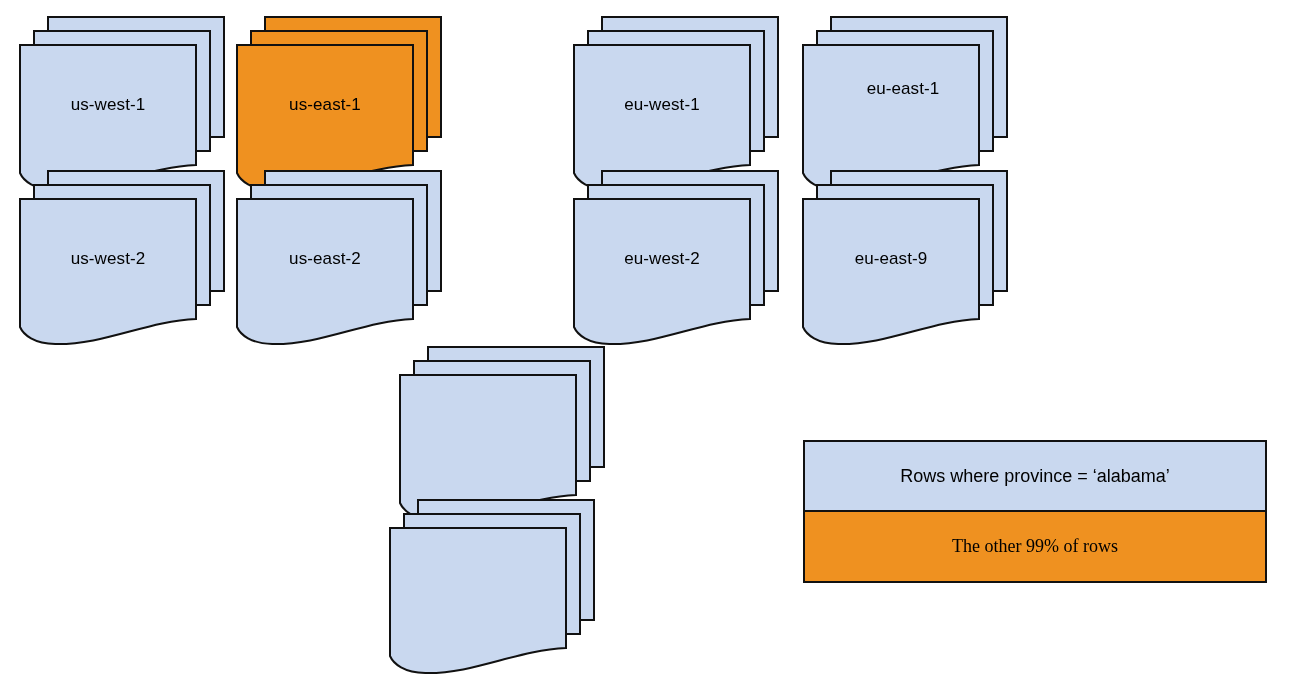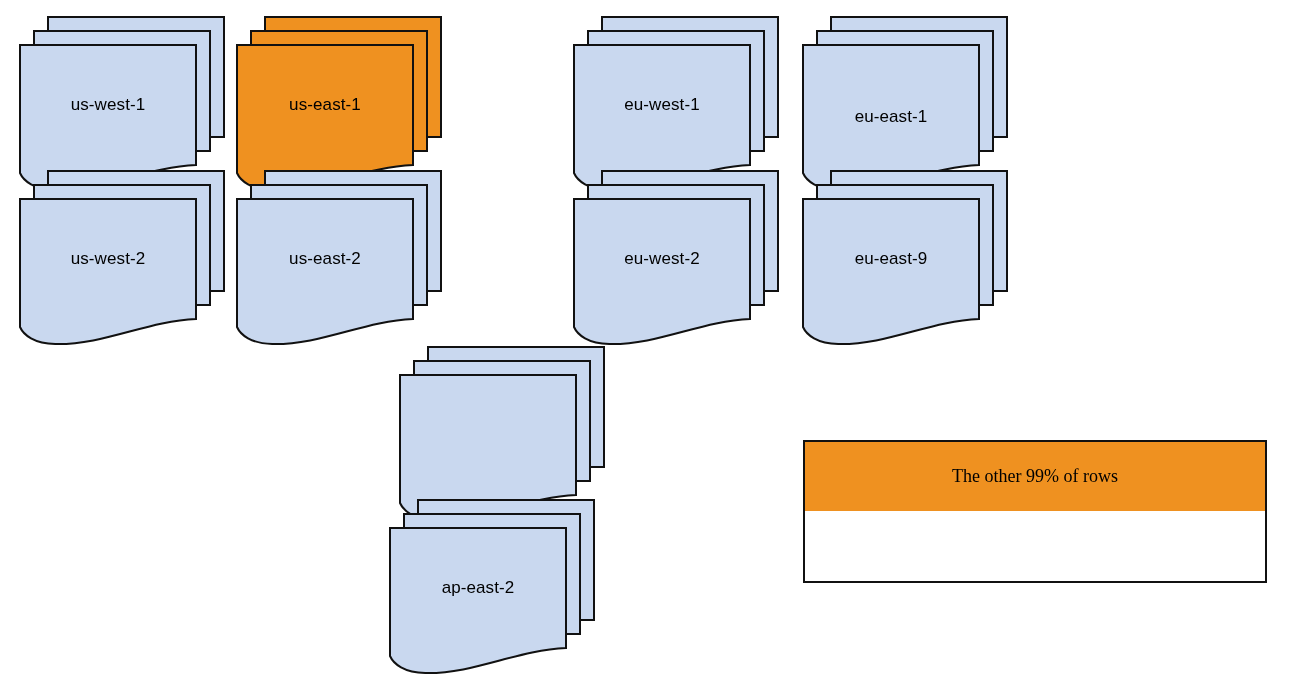--- a/index.html
+++ b/index.html
@@ -95,21 +95,21 @@
           <path d="M 0 28 L 176 28 L 176 148 C 126.72 150 84.47999999999999 174 35.2 173 C 14.08 172.5 3.52 164 0 156 Z" fill="#c9d8ef" stroke="#111111" stroke-width="2" stroke-linejoin="miter"></path>
         </svg>
         <div class="stack-label" style="top: 28px;">eu-west-1</div>
       </div>
       <div class="stack" style="left: 803px; top: 17px;">
         <svg viewBox="0 0 220 170">
           <path d="M 28 0 L 204 0 L 204 120 L 28 120 Z" fill="#c9d8ef" stroke="#111111" stroke-width="2" stroke-linejoin="miter"></path>
           <path d="M 14 14 L 190 14 L 190 134 L 14 134 Z" fill="#c9d8ef" stroke="#111111" stroke-width="2" stroke-linejoin="miter"></path>
           <path d="M 0 28 L 176 28 L 176 148 C 126.72 150 84.47999999999999 174 35.2 173 C 14.08 172.5 3.52 164 0 156 Z" fill="#c9d8ef" stroke="#111111" stroke-width="2" stroke-linejoin="miter"></path>
         </svg>
-        <div class="stack-label" style="top: 40px;">eu-east-1</div>
+        <div class="stack-label" style="top: 12px; margin-left: 12px;">eu-east-1</div>
       </div>
       <div class="stack" style="left: 20px; top: 171px;">
         <svg viewBox="0 0 220 170">
           <path d="M 28 0 L 204 0 L 204 120 L 28 120 Z" fill="#c9d8ef" stroke="#111111" stroke-width="2" stroke-linejoin="miter"></path>
           <path d="M 14 14 L 190 14 L 190 134 L 14 134 Z" fill="#c9d8ef" stroke="#111111" stroke-width="2" stroke-linejoin="miter"></path>
           <path d="M 0 28 L 176 28 L 176 148 C 126.72 150 84.47999999999999 174 35.2 173 C 14.08 172.5 3.52 164 0 156 Z" fill="#c9d8ef" stroke="#111111" stroke-width="2" stroke-linejoin="miter"></path>
         </svg>
         <div class="stack-label" style="top: 28px;">us-west-2</div>
       </div>
       <div class="stack" style="left: 237px; top: 171px;">
@@ -142,21 +142,23 @@
           <path d="M 14 14 L 190 14 L 190 134 L 14 134 Z" fill="#c9d8ef" stroke="#111111" stroke-width="2" stroke-linejoin="miter"></path>
           <path d="M 0 28 L 176 28 L 176 148 C 126.72 150 84.47999999999999 174 35.2 173 C 14.08 172.5 3.52 164 0 156 Z" fill="#c9d8ef" stroke="#111111" stroke-width="2" stroke-linejoin="miter"></path>
         </svg>
       </div>
       <div class="stack" style="left: 390px; top: 500px;">
         <svg viewBox="0 0 220 170">
           <path d="M 28 0 L 204 0 L 204 120 L 28 120 Z" fill="#c9d8ef" stroke="#111111" stroke-width="2" stroke-linejoin="miter"></path>
           <path d="M 14 14 L 190 14 L 190 134 L 14 134 Z" fill="#c9d8ef" stroke="#111111" stroke-width="2" stroke-linejoin="miter"></path>
           <path d="M 0 28 L 176 28 L 176 148 C 126.72 150 84.47999999999999 174 35.2 173 C 14.08 172.5 3.52 164 0 156 Z" fill="#c9d8ef" stroke="#111111" stroke-width="2" stroke-linejoin="miter"></path>
         </svg>
-        <div class="stack-label" style="top: 28px;">ap-east-2</div>
       </div>
     </div>
   <div id="legend-layer" class="legend" style="left: 803px; top: 440px; width: 464px; height: 143px;">
+      <div class="legend-row blue" style="height: 70px;">
+        <span>Rows where province = ‘alabama’</span>
+      </div>
       <div class="legend-row orange" style="height: 69px; font-family: Liberation Serif, serif;">
         <span>The other 99% of rows</span>
       </div>
     </div>
 </div>
 
 </body></html>

